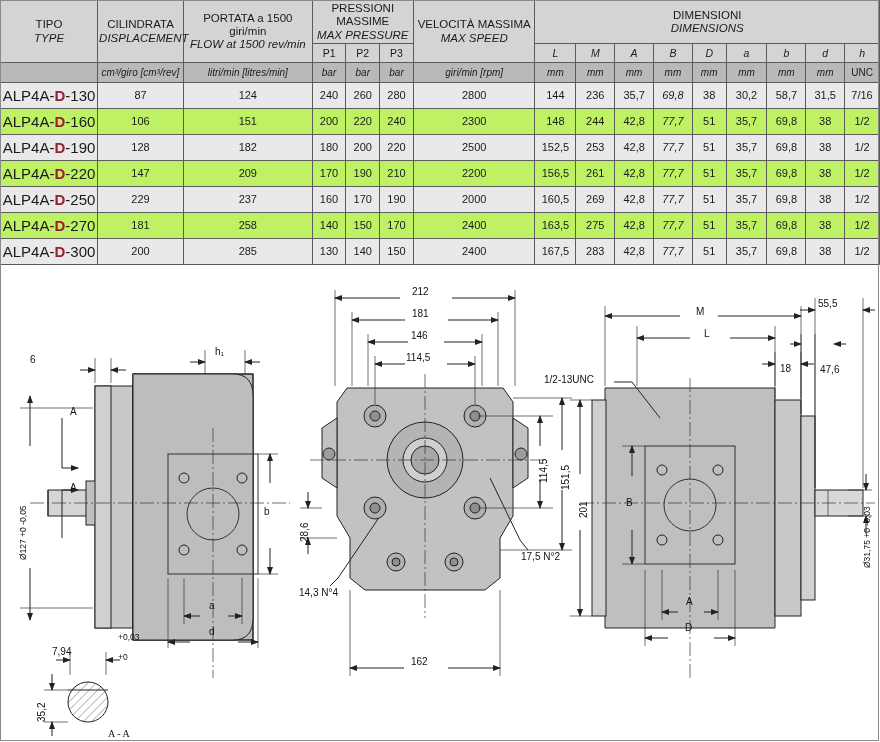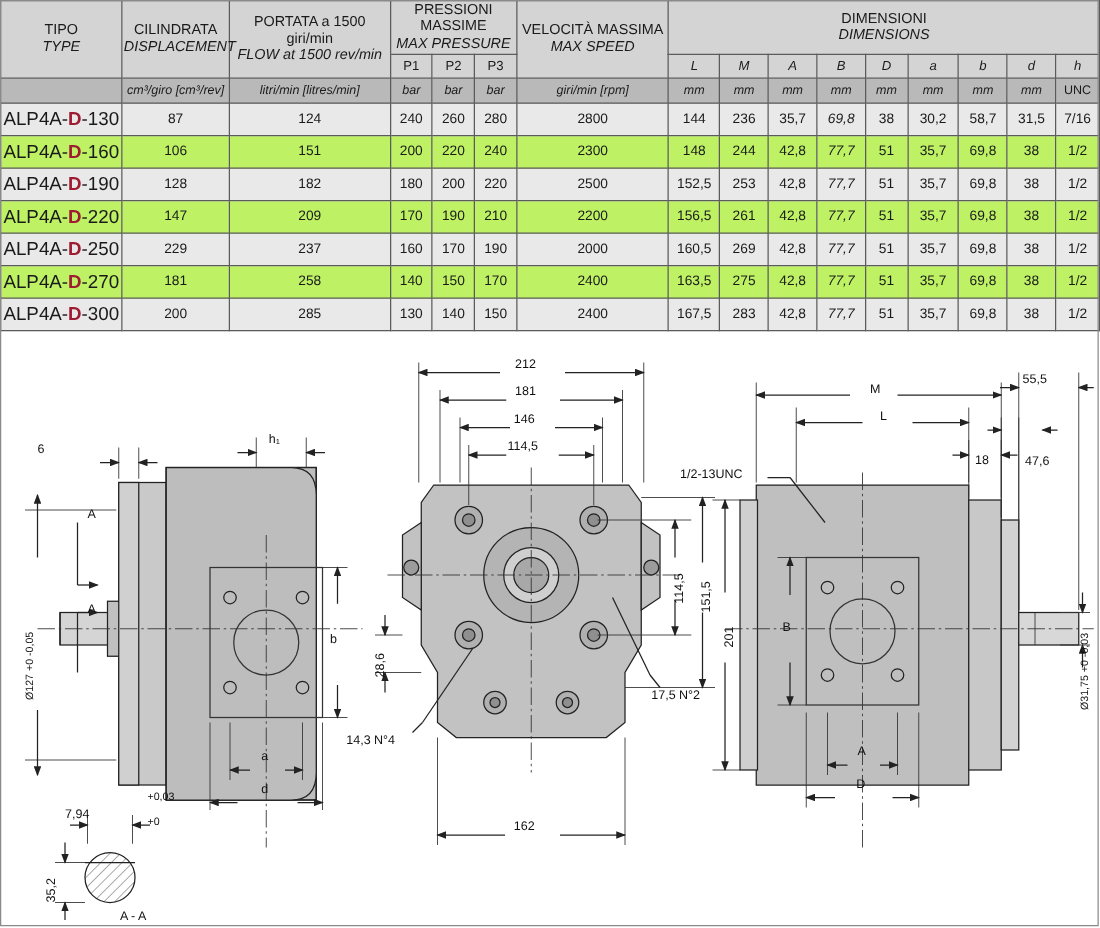--- a/index.html
+++ b/index.html
@@ -526,36 +526,36 @@
 <span class="lbl" style="left:209px;top:348px;">d</span>
 
 <span class="lbl" style="left:412px;top:8px;">212</span>
 <span class="lbl" style="left:412px;top:30px;">181</span>
 <span class="lbl" style="left:411px;top:52px;">146</span>
 <span class="lbl" style="left:406px;top:74px;">114,5</span>
 <span class="lbl vert" style="left:538px;top:205px;">114,5</span>
 <span class="lbl vert" style="left:560px;top:212px;">151,5</span>
 <span class="lbl vert" style="left:299px;top:264px;">28,6</span>
 <span class="lbl" style="left:411px;top:378px;">162</span>
-<span class="lbl" style="left:277px;top:309px;">14,3 N°4</span>
+<span class="lbl" style="left:299px;top:309px;">14,3 N°4</span>
 <span class="lbl" style="left:521px;top:273px;">17,5 N°2</span>
 
 <span class="lbl" style="left:696px;top:28px;">M</span>
 <span class="lbl" style="left:704px;top:50px;">L</span>
 <span class="lbl" style="left:818px;top:20px;">55,5</span>
 <span class="lbl" style="left:820px;top:54px;margin-top:32px;">47,6</span>
 <span class="lbl" style="left:780px;top:74px;margin-top:11px;">18</span>
 <span class="lbl" style="left:544px;top:96px;">1/2-13UNC</span>
 <span class="lbl vert" style="left:578px;top:240px;">201</span>
 <span class="lbl" style="left:626px;top:219px;">B</span>
 <span class="lbl" style="left:686px;top:318px;">A</span>
 <span class="lbl" style="left:685px;top:344px;">D</span>
 <span class="lbl vert small" style="left:862px;top:290px;">Ø31,75 +0 -0,03</span>
 
 <span class="lbl" style="left:52px;top:368px;">7,94</span>
 <span class="lbl small" style="left:118px;top:354px;">+0,03</span>
 <span class="lbl small" style="left:118px;top:374px;">+0</span>
 <span class="lbl vert" style="left:36px;top:444px;">35,2</span>
-<span class="lbl" style="left:96px;top:450px;">A - A</span>
+<span class="lbl" style="left:108px;top:450px;font-family:Liberation Serif, serif;">A - A</span>
 
 </div>
 
 <div class="frame"></div>
 
 </body></html>

